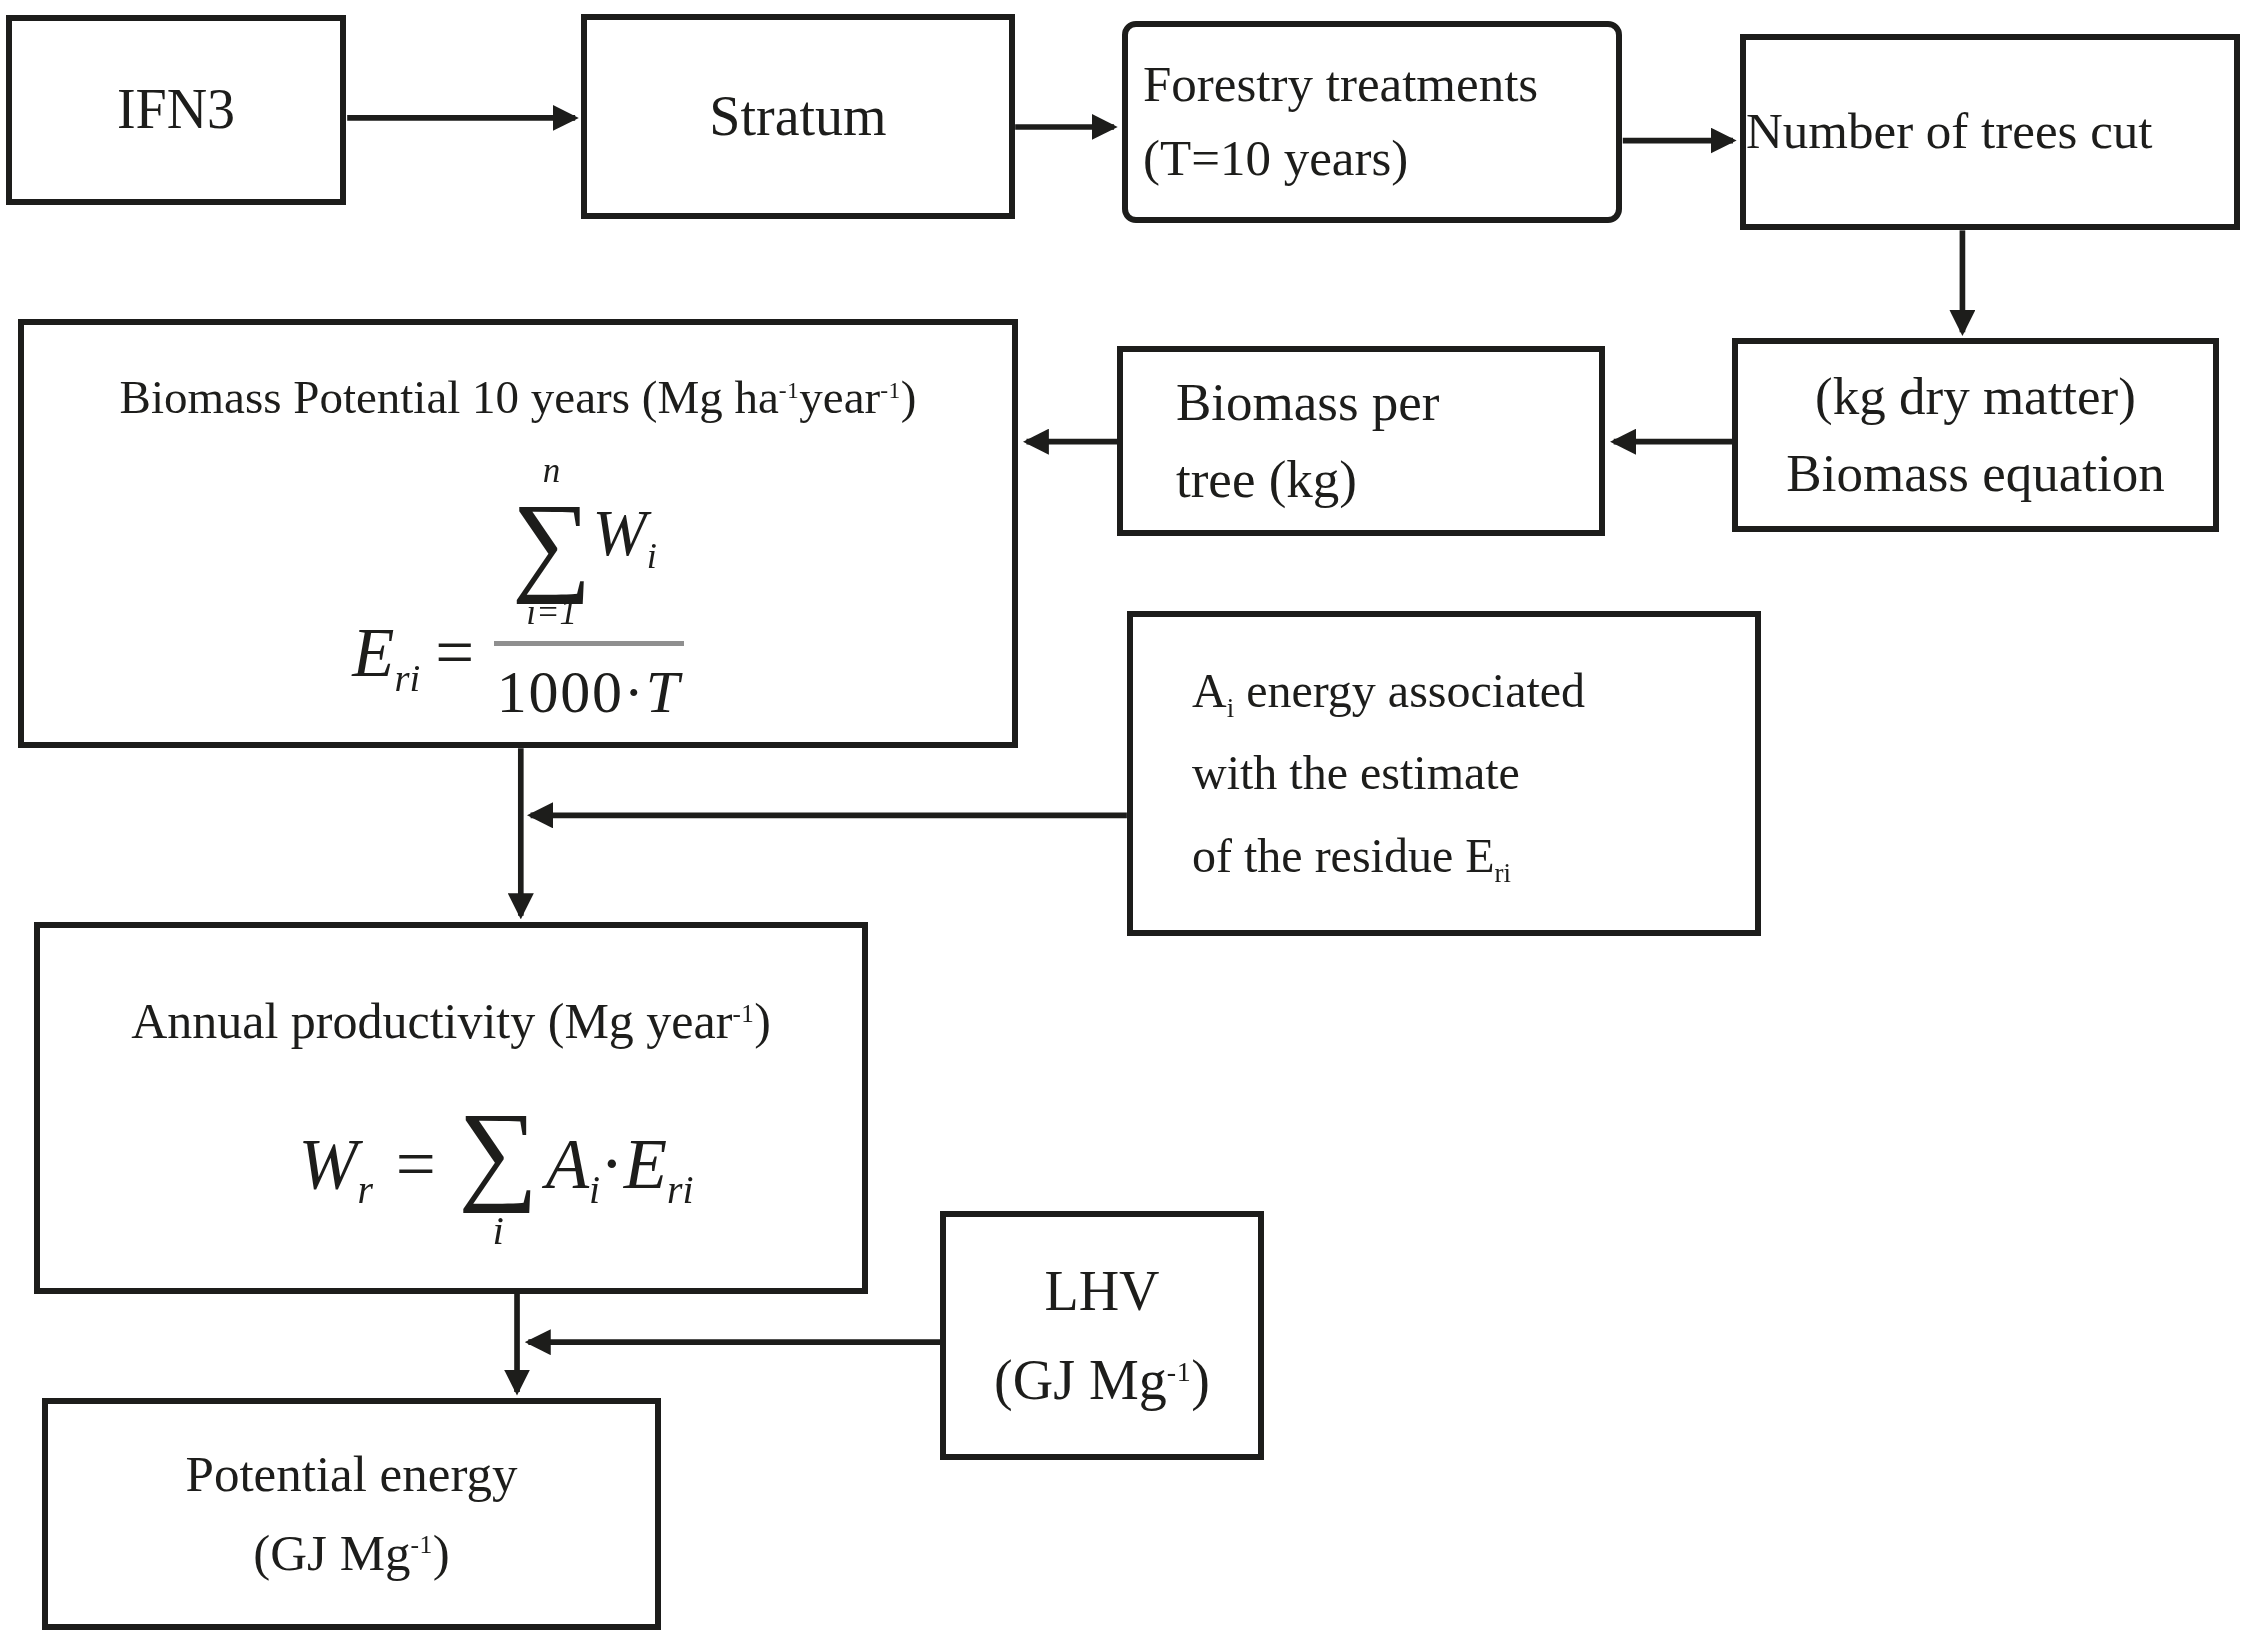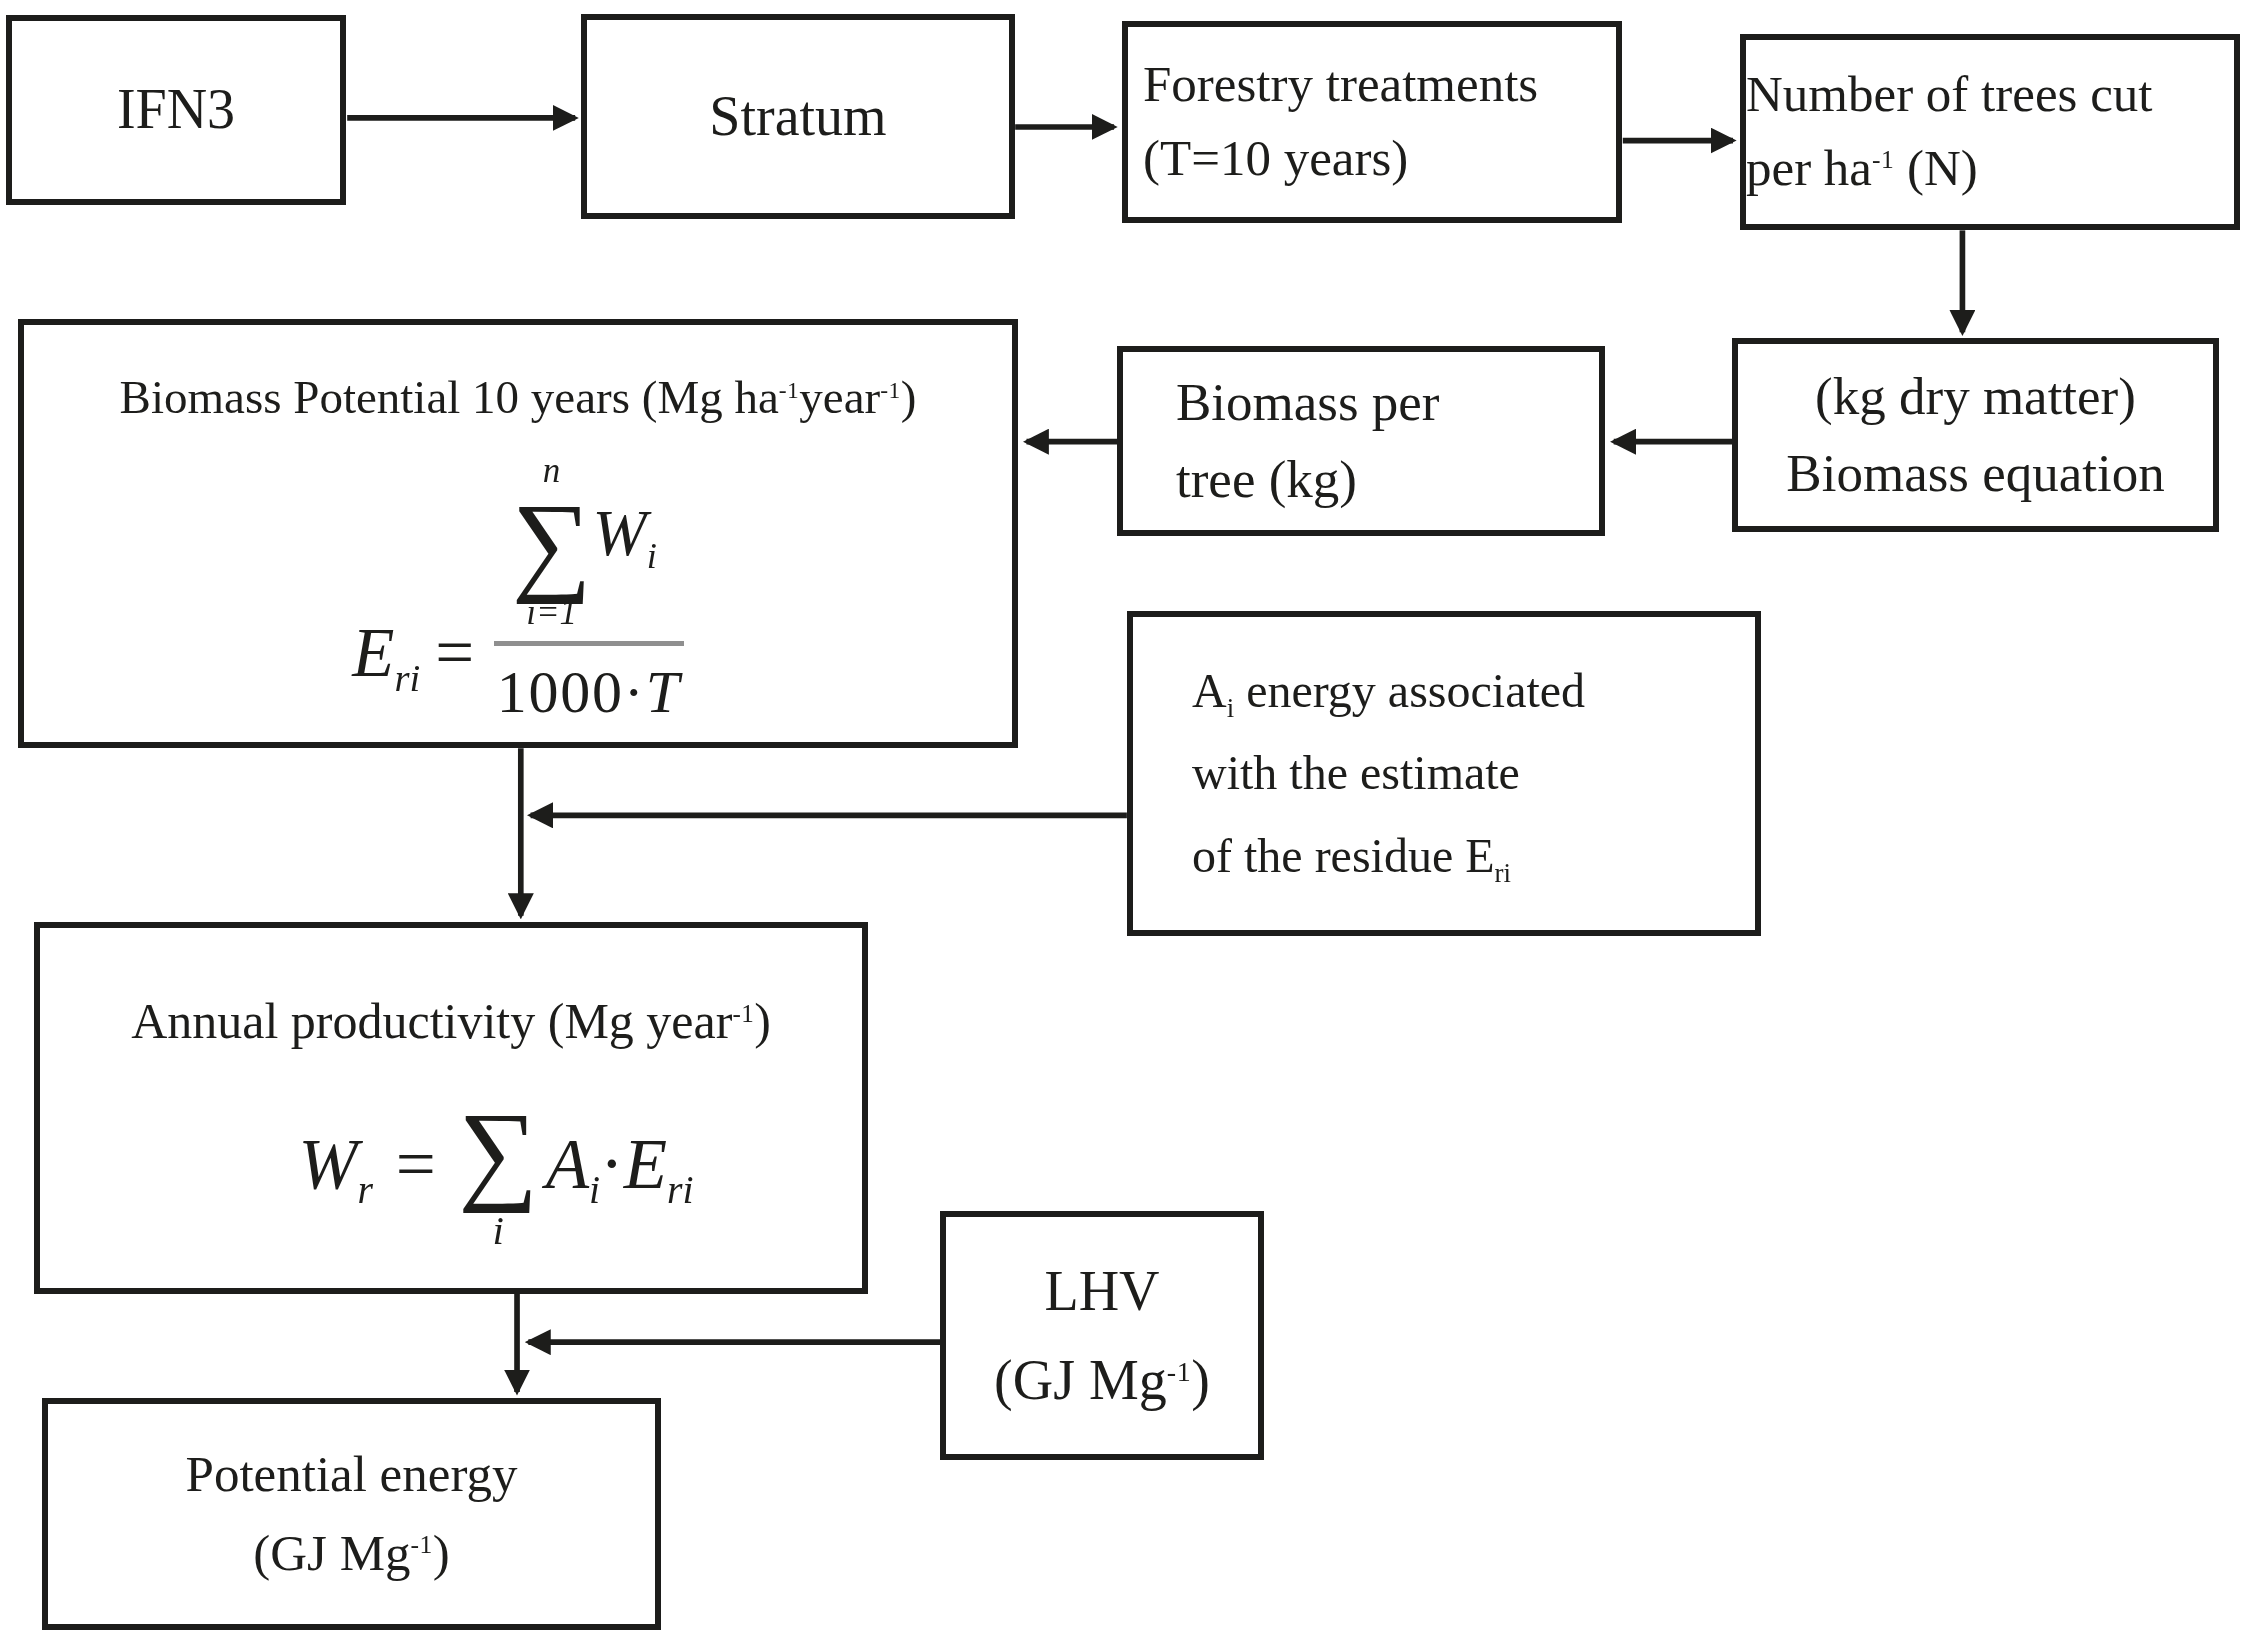--- a/index.html
+++ b/index.html
@@ -48,21 +48,21 @@
   }
   .box.topflow { justify-content: flex-start; }
 
   .sp { font-size: 0.5em; vertical-align: 0.65em; letter-spacing: 0.02em; }
   .sb { font-size: 0.56em; vertical-align: -0.38em; }
   .it { font-style: italic; }
 
   
   .b-ifn3      { left: 6px;    top: 15px;   width: 340px;  height: 190px; }
   .b-stratum   { left: 581px;  top: 13.6px;   width: 434px;  height: 205px; }
-  .b-forestry  { left: 1122px; top: 21px;   width: 500px;  height: 202px; font-size: 51px; padding-left: 15px; }
+  .b-forestry  { left: 1122px; top: 21px;   width: 500px;  height: 202px; font-size: 51px; padding-left: 15px; border-radius: 14px; }
   .b-trees     { left: 1740px; top: 34px;   width: 500px;  height: 196px; font-size: 51px; }
   .b-big       { left: 18px;   top: 319px;  width: 1000px; height: 429px; }
   .b-pertree   { left: 1117px; top: 346px;  width: 488px;  height: 190px; font-size: 53px; padding-left: 53px; }
   .b-equation  { left: 1732px; top: 338px;  width: 487px;  height: 194px; font-size: 53px; }
   .b-surface   { left: 1127px; top: 611px;  width: 634px;  height: 325px; font-size: 48px; line-height: 1.72; padding-left: 59px; }
   .b-annual    { left: 34px;   top: 922px; width: 834px; height: 372px; }
   .b-lhv       { left: 940px; top: 1211px; width: 324px;  height: 249px; line-height: 1.58; }
   .b-potential { left: 42px;   top: 1398px; width: 619px;  height: 232px; font-size: 51px; line-height: 1.55; }
 
   .big-title { font-size: 47px; white-space: nowrap; margin-top: 38px; }
@@ -129,21 +129,20 @@
     <span>Stratum</span>
   </div>
 
   <div class="box b-forestry left">
     <span>Forestry treatments</span>
     <span>(T=10 years)</span>
   </div>
 
   <div class="box b-trees left">
     <span>Number of trees cut</span>
-    <span><span>per ha</span><span class="sp">-1</span><span> (N)</span></span>
   </div>
 
   <div class="box b-big topflow">
     <div class="big-title"><span>Biomass Potential 10 years  (Mg ha</span><span class="sp">-1</span><span>year</span><span class="sp">-1</span><span>)</span></div>
     <div class="formula f1">
       <span class="lhs"><span class="it">E</span><span class="sb it">ri</span><span class="eq">=</span></span>
       <span class="frac">
         <span class="num">
           <span class="sumcol">
             <span class="lim it">n</span>

